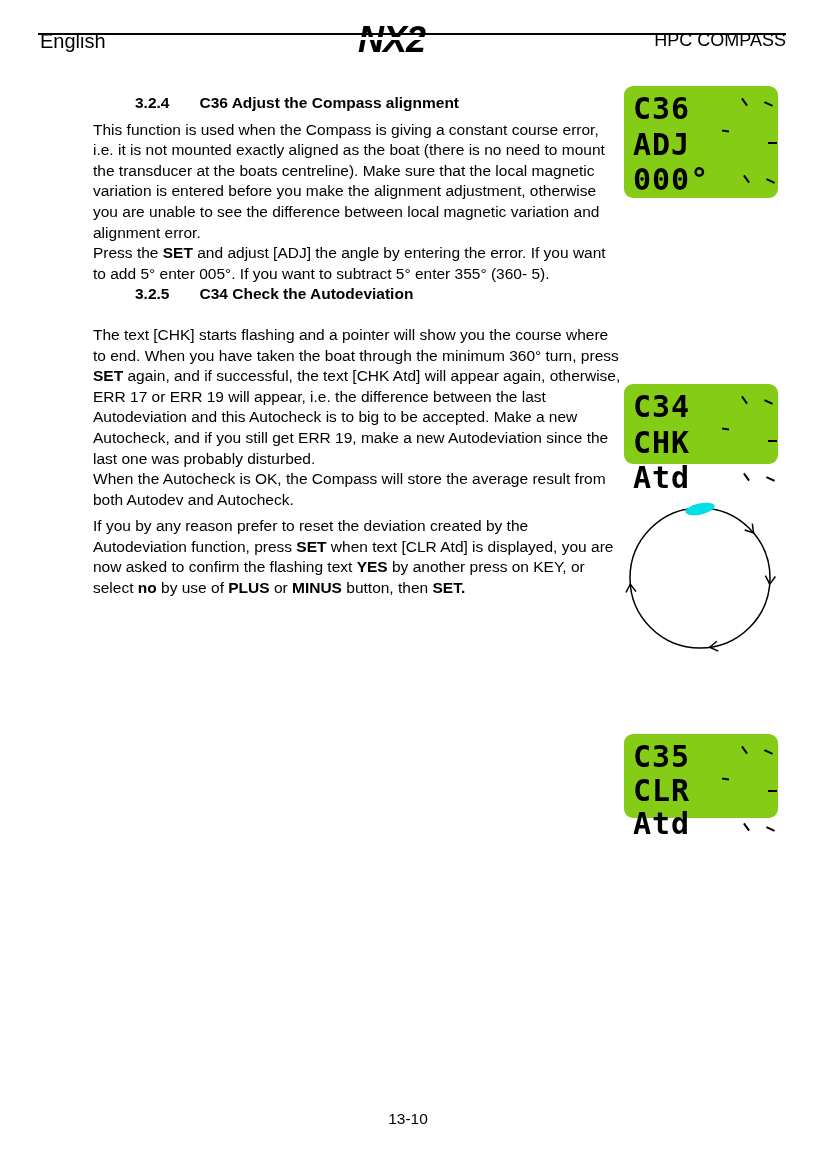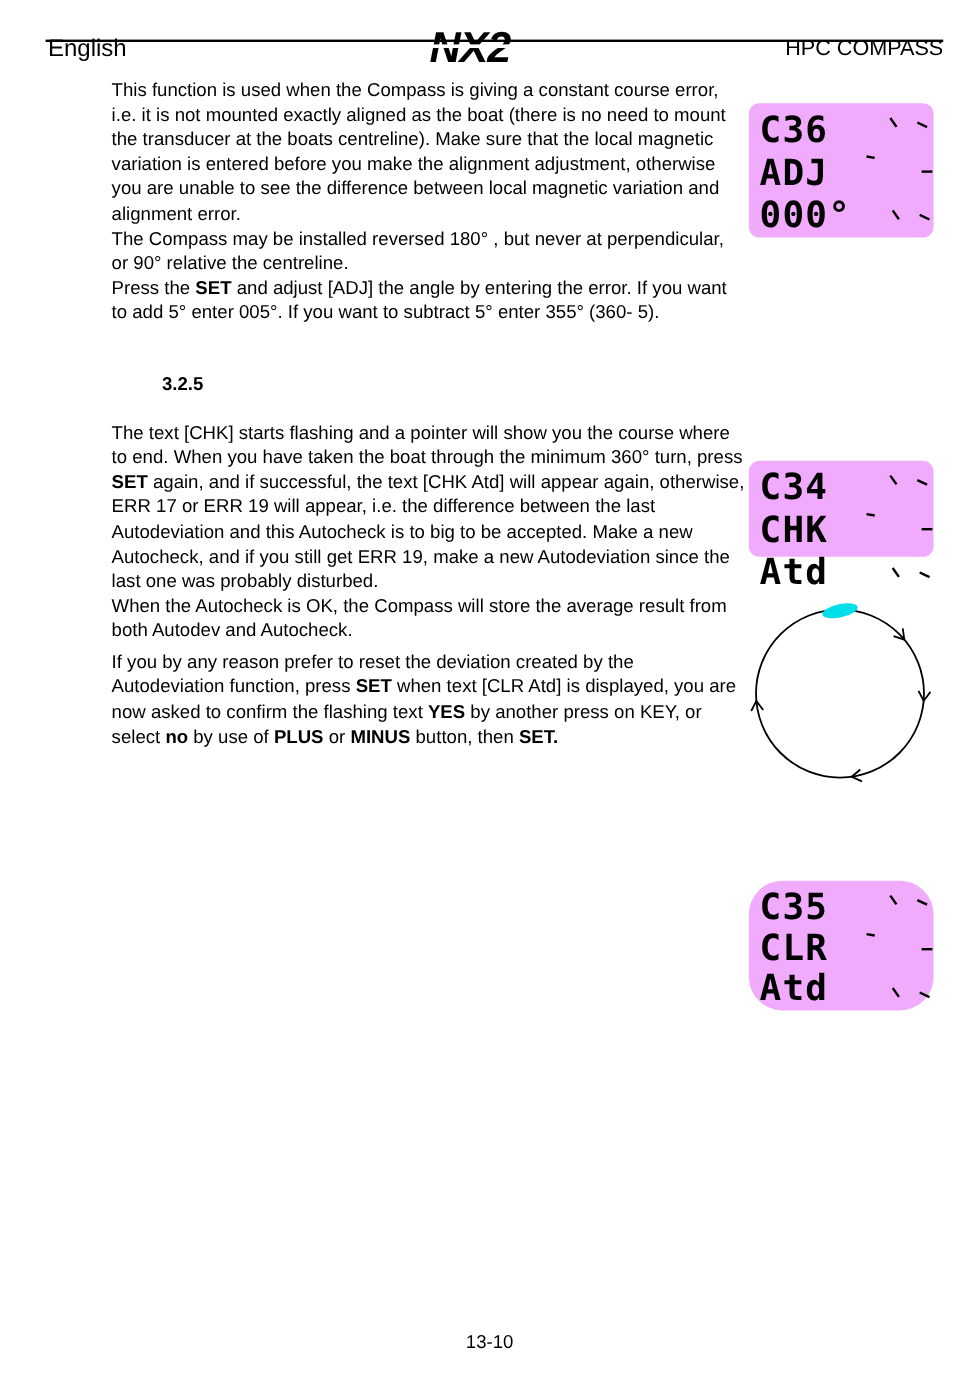--- a/index.html
+++ b/index.html
@@ -10,32 +10,32 @@
   
   .header{position:absolute;top:26px;left:38px;right:30px;height:34px;}
   .hdr-left{position:absolute;left:2px;top:4px;font-size:20px;}
   .hdr-right{position:absolute;right:0;top:4px;font-size:18px;}
   .logo-wrap{position:absolute;left:50%;transform:translateX(-50%);top:-4px;}
   .hdr-rule{position:absolute;top:33px;left:38px;right:30px;border-top:2px solid #000;}
   
   .content{position:absolute;top:60px;left:93px;width:528px;font-size:15.5px;line-height:20.6px;}
   .sec-heading{display:flex;gap:30px;font-weight:bold;margin-left:42px;}
   .mt1{margin-top:33px;}
-  .mt2{margin-top:39px;}
+  .mt2{}
   .mt3{margin-top:19px;}
   .body-block{margin-top:6px;}
   .para{margin:0;}
   .spaced{margin-top:20px;}
   .b{font-weight:bold;}
   
-  .lcd{position:absolute;left:624px;width:154px;background:#f0abfc;border-radius:9px;
+  .lcd{position:absolute;left:624px;width:154px;background:#84cc16;border-radius:9px;
        font-family:"DejaVu Sans Mono",monospace;font-weight:bold;}
   .lcd-1{top:86px;height:112px;}
   .lcd-2{top:384px;height:80px;}
-  .lcd-3{top:734px;height:108px;border-radius:28px;}
+  .lcd-3{top:734px;height:84px;}
   .lcd .line{position:absolute;left:9px;font-size:30px;line-height:1;letter-spacing:1px;}
   .lcd .l1{top:8px;}
   .lcd .l2{top:44px;}
   .lcd .l3{top:79px;text-align:center;}
   .lcd-3 .l2{top:42px;}
   .lcd-3 .l3{top:75px;}
   .tk{position:absolute;width:9px;height:2px;background:#000;}
   .tk1{top:15px;left:116px;transform:rotate(55deg);}
   .tk2{top:17px;left:140px;transform:rotate(25deg);}
   .tk3{top:44px;left:98px;width:7px;transform:rotate(10deg);}
@@ -57,28 +57,32 @@
       <text x="2" y="30" font-family="Liberation Sans, sans-serif" font-size="36" font-weight="bold" font-style="italic" letter-spacing="-1">NX2</text>
       <rect x="0" y="15" width="112" height="3" fill="#ffffff"></rect>
     </svg>
   </span>
   <span class="hdr-right">HPC COMPASS</span>
 </div>
 <div class="hdr-rule"></div>
 
 <div class="content">
 
+  <div class="sec-heading mt1">
+    <span class="sec-num">3.2.4</span>
+    <span class="sec-title">C36 Adjust the Compass alignment</span>
+  </div>
   <div class="body-block">
     <p class="para"><span>This function is used when the Compass is giving a constant course error, i.e. it is not mounted exactly aligned as the boat (there is no need to mount the transducer at the boats centreline). Make sure that the local magnetic variation is entered before you make the alignment adjustment, otherwise you are unable to see the difference between local magnetic variation and alignment error.</span></p>
-    <p class="para"><span>The Compass may be installed reversed 180° , but never at perpendicular, or 90° relative the centreline.</span></p>
     <p class="para"><span>Press the </span><span class="b">SET</span><span> and adjust [ADJ] the angle by entering the error. If you want to add 5° enter 005°. If you want to subtract 5° enter 355° (360- 5).</span></p>
   </div>
 
   <div class="sec-heading mt2">
     <span class="sec-num">3.2.5</span>
+    <span class="sec-title">C34 Check the Autodeviation</span>
   </div>
   <div class="body-block">
     <p class="para spaced"><span>The text [CHK] starts flashing and a pointer will show you the course where to end. When you have taken the boat through the minimum 360° turn, press </span><span class="b">SET</span><span> again, and if successful, the text [CHK Atd] will appear again, otherwise, ERR 17 or ERR 19 will appear, i.e. the difference between the last Autodeviation and this Autocheck is to big to be accepted. Make a new Autocheck, and if you still get ERR 19, make a new Autodeviation since the last one was probably disturbed.</span></p>
     <p class="para"><span>When the Autocheck is OK, the Compass will store the average result from both Autodev and Autocheck.</span></p>
   </div>
 
   <div class="body-block">
     <p class="para"><span>If you by any reason prefer to reset the deviation created by the Autodeviation function, press </span><span class="b">SET</span><span> when text [CLR Atd] is displayed, you are now asked to confirm the flashing text </span><span class="b">YES</span><span> by another press on KEY, or select </span><span class="b">no</span><span> by use of </span><span class="b">PLUS</span><span> or </span><span class="b">MINUS</span><span> button, then </span><span class="b">SET.</span></p>
   </div>
 

